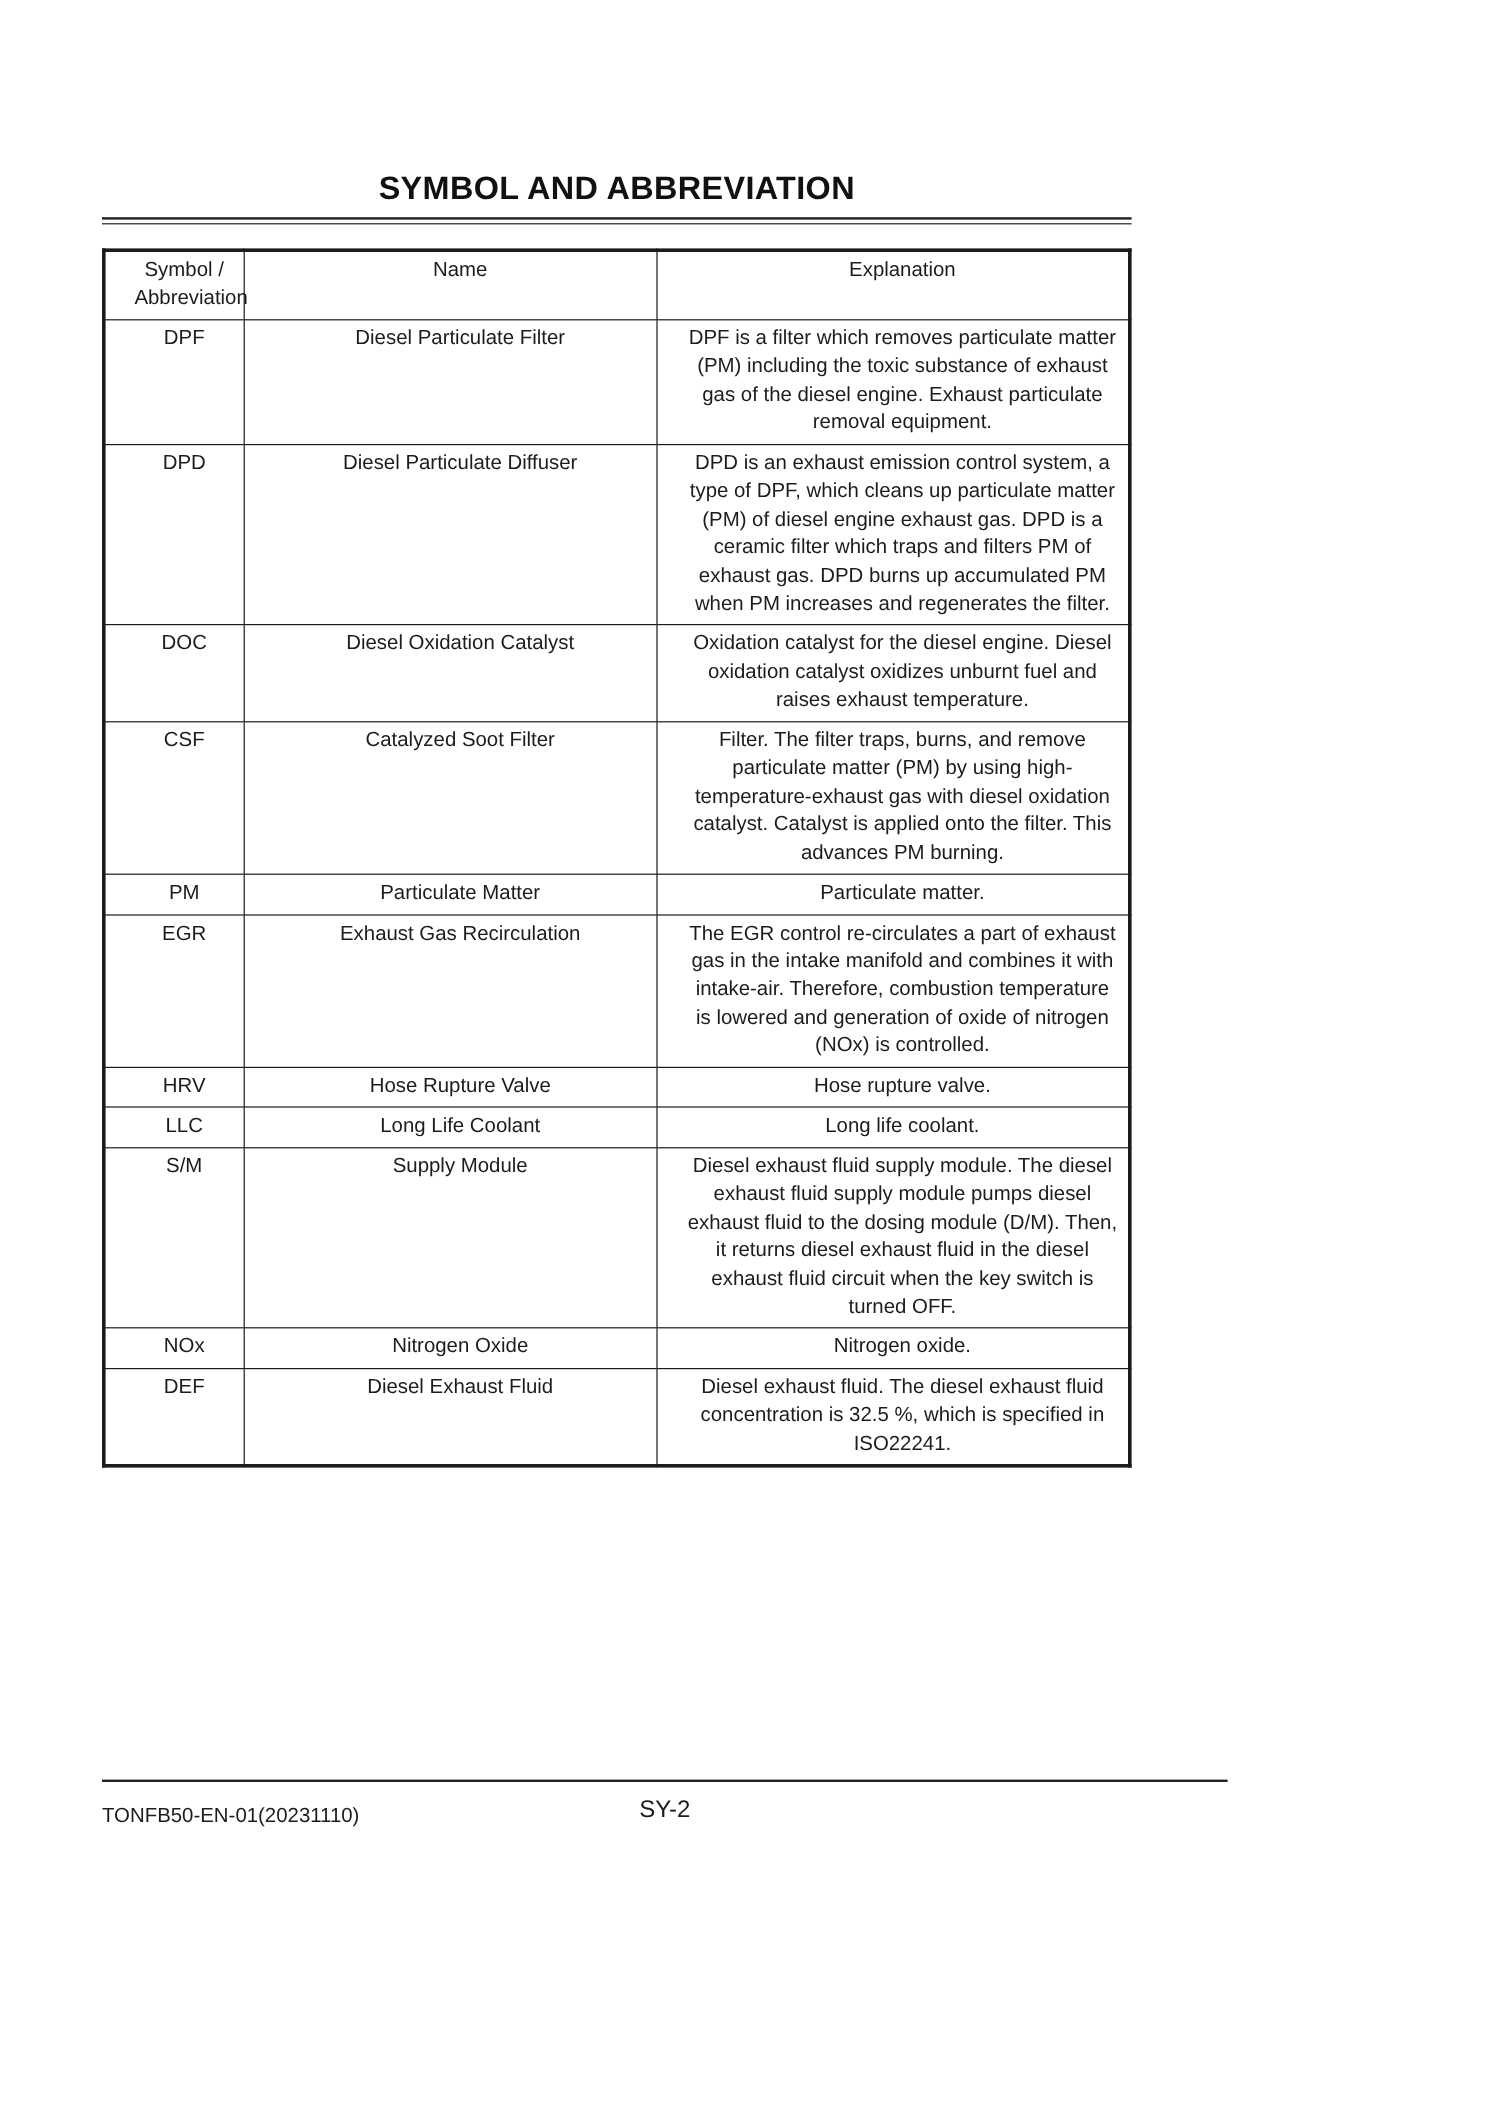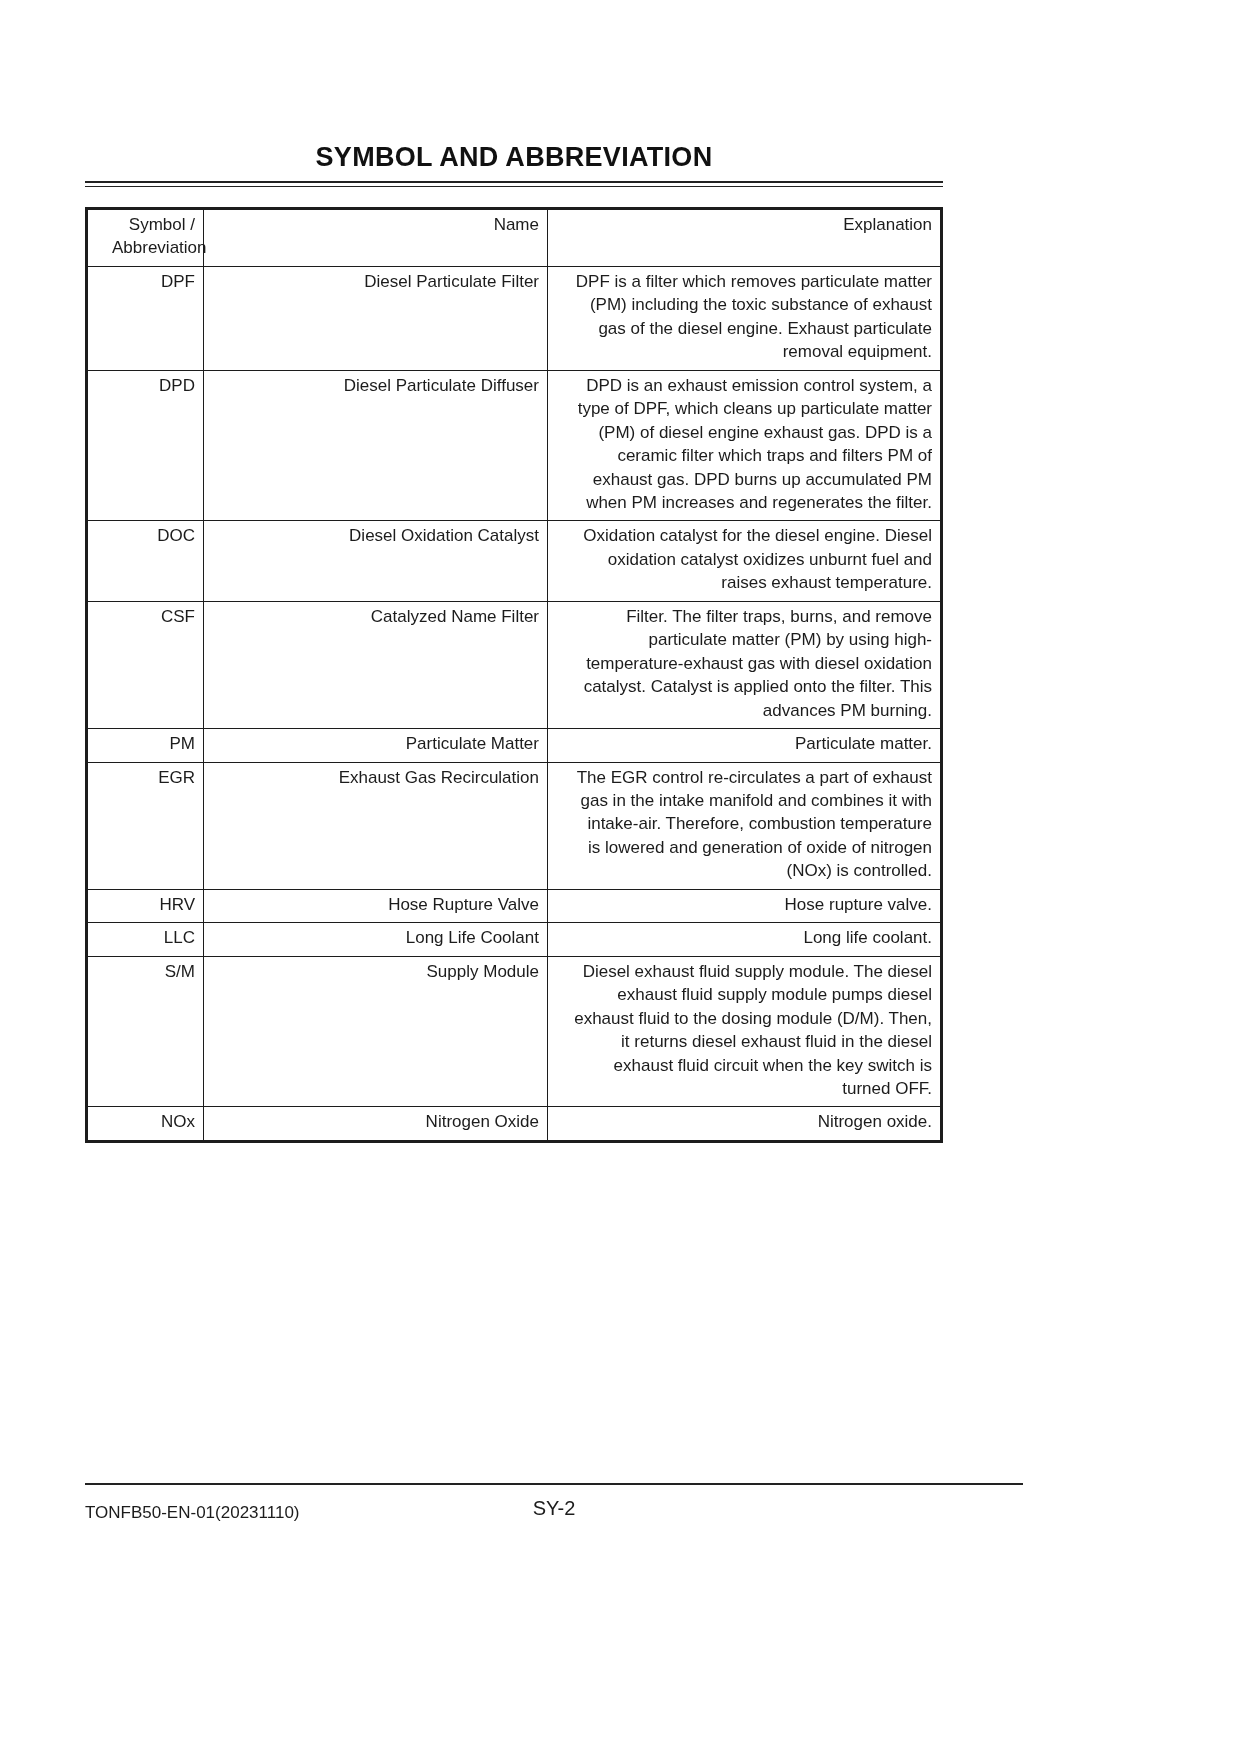--- a/index.html
+++ b/index.html
@@ -37,21 +37,21 @@
     border-collapse: collapse;
     width: 100%;
     margin-top: 20px;
     table-layout: fixed;
     border: 3px solid #1c1c1c;
   }
   table.abbrev th,
   table.abbrev td {
     border: 1px solid #1c1c1c;
     vertical-align: top;
-    text-align: right;
+    text-align: center;
     font-weight: normal;
     font-size: 17px;
     line-height: 1.38;
     padding: 3px 8px 6px 24px;
   }
   col.c1 { width: 117px; }
   col.c2 { width: 344px; }
   .footer-rule {
     position: absolute;
     left: 85px;
@@ -117,21 +117,21 @@
   </tr>
 
   <tr class="data-row">
     <td class="col-symbol">DOC</td>
     <td class="col-name">Diesel Oxidation Catalyst</td>
     <td class="col-explanation">Oxidation catalyst for the diesel engine. Diesel oxidation catalyst oxidizes unburnt fuel and raises exhaust temperature.</td>
   </tr>
 
   <tr class="data-row">
     <td class="col-symbol">CSF</td>
-    <td class="col-name">Catalyzed Name Filter</td>
+    <td class="col-name">Catalyzed Soot Filter</td>
     <td class="col-explanation">Filter. The filter traps, burns, and remove particulate matter (PM) by using high-temperature-exhaust gas with diesel oxidation catalyst. Catalyst is applied onto the filter. This advances PM burning.</td>
   </tr>
 
   <tr class="data-row">
     <td class="col-symbol">PM</td>
     <td class="col-name">Particulate Matter</td>
     <td class="col-explanation">Particulate matter.</td>
   </tr>
 
   <tr class="data-row">
@@ -160,20 +160,25 @@
     <td class="col-explanation">Diesel exhaust fluid supply module. The diesel exhaust fluid supply module pumps diesel exhaust fluid to the dosing module (D/M). Then, it returns diesel exhaust fluid in the diesel exhaust fluid circuit when the key switch is turned OFF.</td>
   </tr>
 
 
   <tr class="data-row">
     <td class="col-symbol">NOx</td>
     <td class="col-name">Nitrogen Oxide</td>
     <td class="col-explanation">Nitrogen oxide.</td>
   </tr>
 
+  <tr class="data-row">
+    <td class="col-symbol">DEF</td>
+    <td class="col-name">Diesel Exhaust Fluid</td>
+    <td class="col-explanation">Diesel exhaust fluid. The diesel exhaust fluid concentration is 32.5 %, which is specified in ISO22241.</td>
+  </tr>
 </tbody>
   </table>
 
 </div>
 
 <div class="footer-rule"></div>
 
 <div class="footer">
   <div class="doc-code">TONFB50-EN-01(20231110)</div>
   <div class="page-number">SY-2</div>

